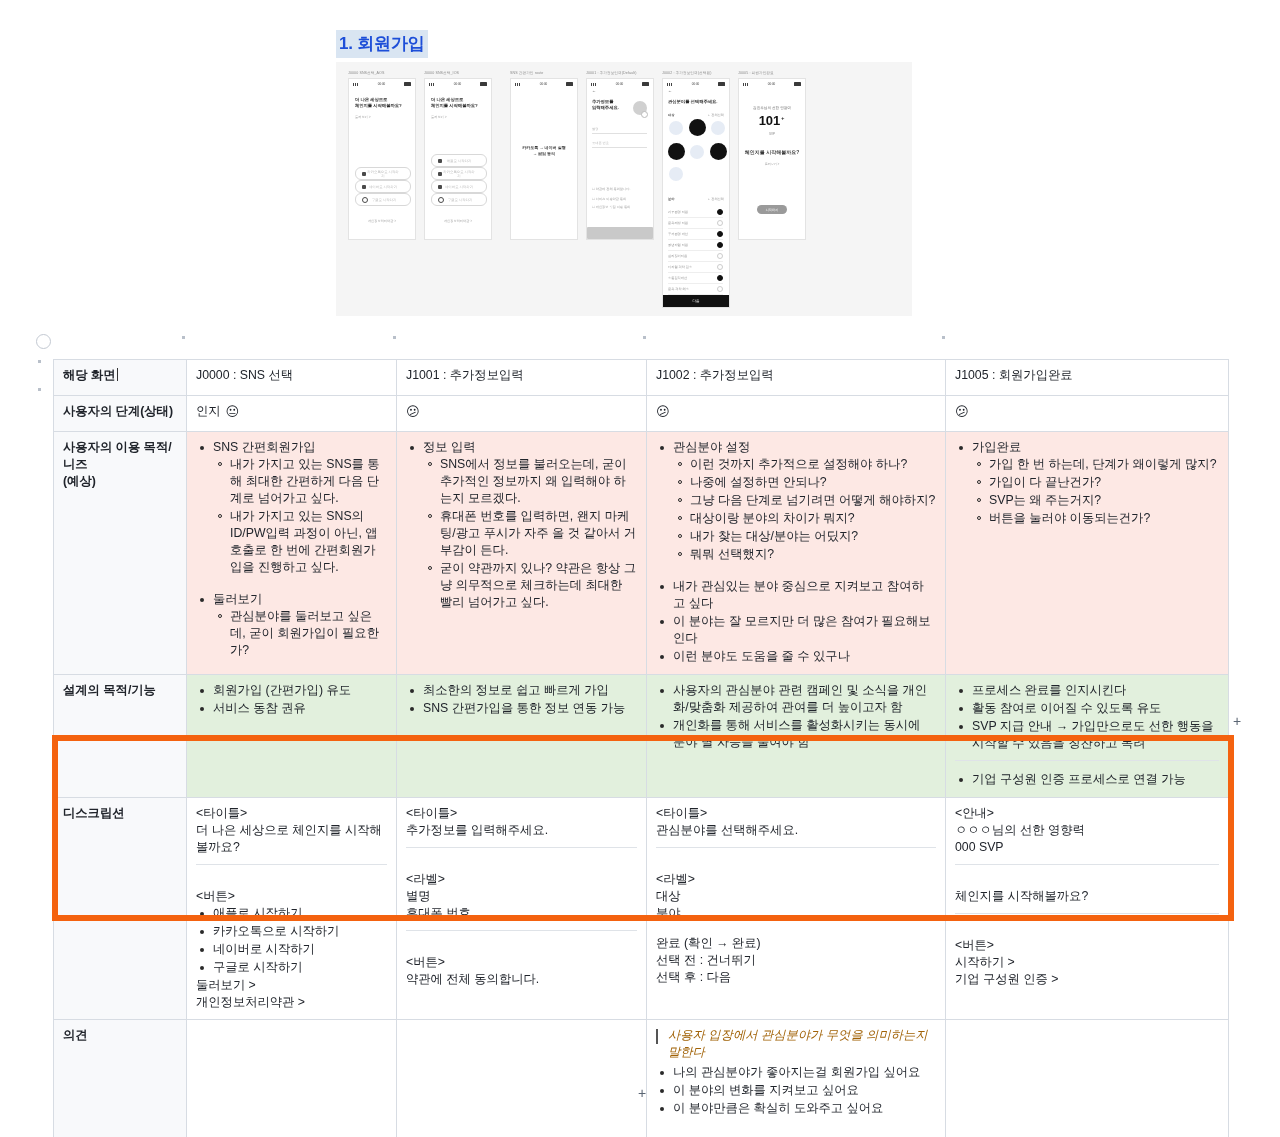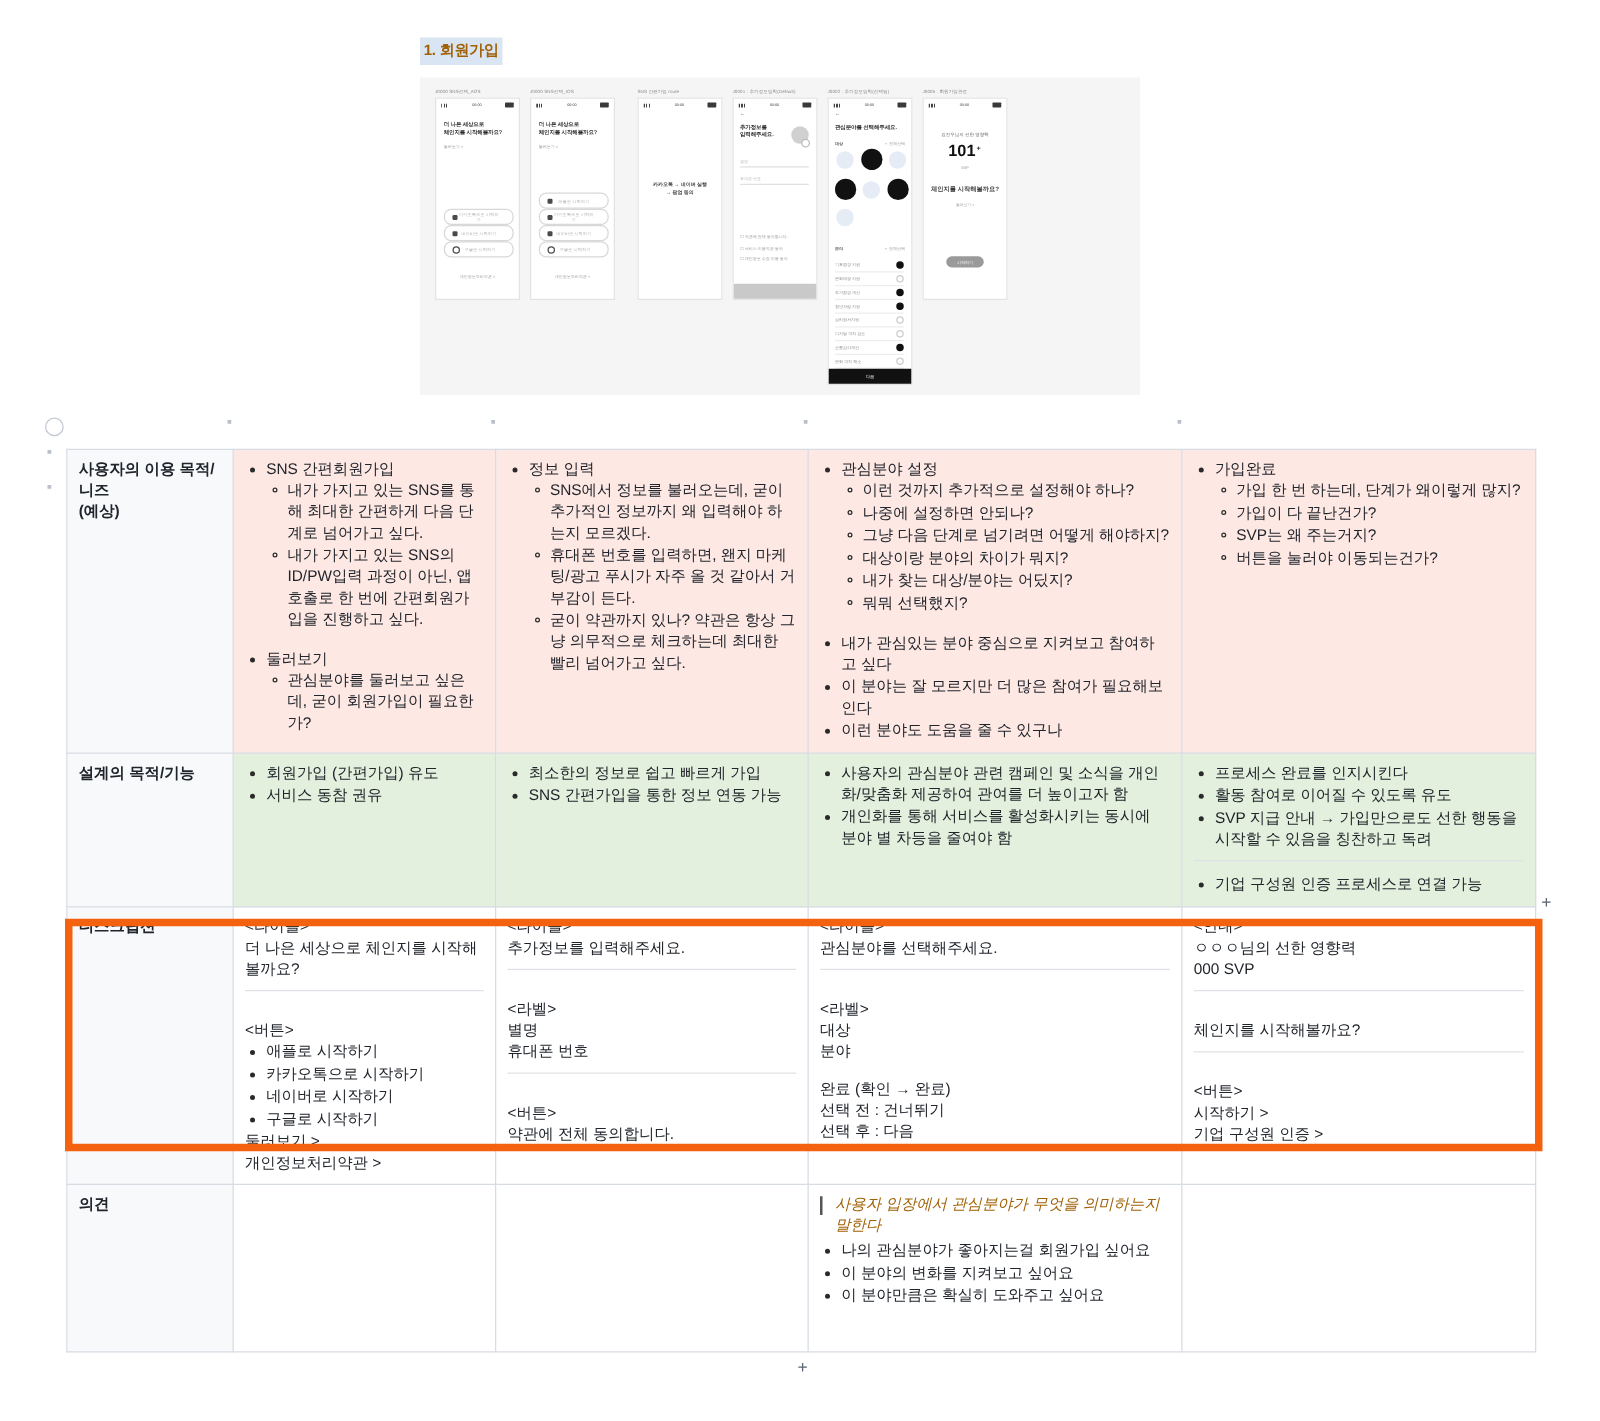--- a/index.html
+++ b/index.html
@@ -14,23 +14,23 @@
     color: #222;
     position: relative;
     overflow: hidden;
   }
 
   
   .doc-title {
     position: absolute;
     left: 336px;
     top: 30px;
-    font-size: 12px;
+    font-size: 17px;
     font-weight: 700;
-    color: #a16207;
+    color: #1d4ed8;
     background: #d9e5f2;
     padding: 2px 3px 3px 3px;
     letter-spacing: -0.2px;
   }
 
   
   .mock-board {
     position: absolute;
     left: 336px;
     top: 62px;
@@ -478,21 +478,35 @@
 <table class="sheet">
   <colgroup>
     <col class="c0">
       <col class="c1">
       <col class="c2">
       <col class="c3">
       <col class="c4">
   </colgroup>
   <tbody>
 
-
+    <tr class="r-screen">
+      <td class="lbl"><span>해당 화면</span><span class="caret"></span></td>
+      <td>J0000 : SNS 선택</td>
+      <td>J1001 : 추가정보입력</td>
+      <td>J1002 : 추가정보입력</td>
+      <td>J1005 : 회원가입완료</td>
+    </tr>
+
+    <tr class="r-stage">
+      <td class="lbl">사용자의 단계(상태)</td>
+      <td><span>인지</span><span class="emo">😐</span></td>
+      <td><span></span><span class="emo" style="margin-left:0">😕</span></td>
+      <td><span></span><span class="emo" style="margin-left:0">😕</span></td>
+      <td><span></span><span class="emo" style="margin-left:0">😕</span></td>
+    </tr>
 
     <tr class="r-needs">
       <td class="lbl">
         <span>사용자의 이용 목적/니즈</span>
         <span class="sub">(예상)</span>
       </td>
       <td class="body">
           <div>
             <ul class="b1">
               <li>SNS 간편회원가입<ul class="b2">

